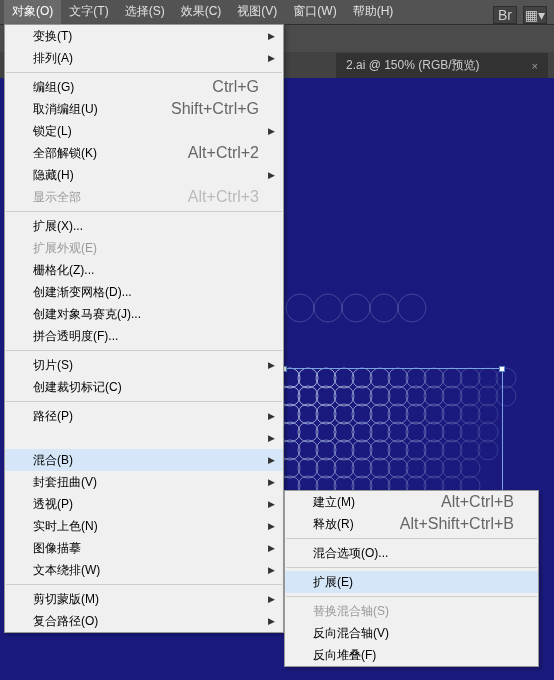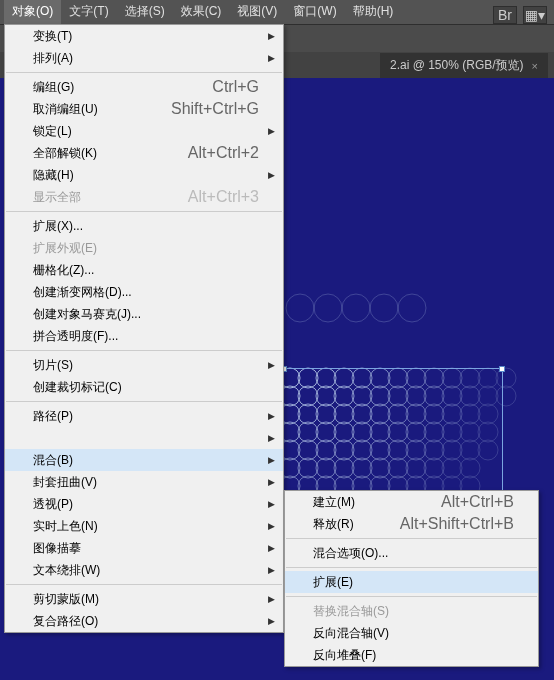--- a/index.html
+++ b/index.html
@@ -7,21 +7,21 @@
 .menubar { background: #535353; height: 24px; display: flex; align-items: flex-end; padding: 0 4px; color: #e0e0e0; }
 .menubar .mitem { padding: 4px 8px; cursor: pointer; }
 .menubar .mitem.active { background: #6a6a6a; color: #fff; }
 .menubar .spacer { flex: 1; }
 .menubar .icon-btn { width: 24px; height: 18px; background: #424242; margin: 0 3px; border: 1px solid #2e2e2e; display: inline-flex; align-items: center; justify-content: center; color: #ccc; font-size: 14px; }
 .toolbar { background: #4b4b4b; height: 28px; display: flex; align-items: center; padding: 0 4px; color: #ccc; border-top: 1px solid #2e2e2e; }
 .toolbar .field { display: flex; align-items: center; margin: 0 2px; }
 .toolbar .field .lbl { background: #3a3a3a; padding: 2px 4px; font-size: 11px; }
 .toolbar .field .val { background: #333; padding: 2px 4px; font-size: 11px; min-width: 50px; border: 1px solid #222; }
 .tabbar { background: #424242; height: 26px; display: flex; align-items: flex-end; padding: 0 4px; }
-.tab { background: #323232; color: #ccc; padding: 4px 10px; margin-right: 2px; font-size: 11px; display: flex; align-items: center; }
+.tab { background: #323232; color: #ccc; padding: 4px 10px; margin-right: 2px; font-size: 11px; display: flex; align-items: center; gap: 44px; }
 .tab .x { margin-left: 8px; color: #999; font-size: 11px; }
 .canvas { position: absolute; top: 78px; left: 0; right: 0; bottom: 0; background: #1a1a7e; }
 .selbox { position: absolute; top: 290px; left: 283px; width: 220px; height: 220px; border: 1px solid #7ba5e0; }
 .selbox .handle { position: absolute; width: 6px; height: 6px; background: #fff; border: 1px solid #5a8acc; }
 .selbox .h-nw { top: -3px; left: -3px; } .selbox .h-ne { top: -3px; right: -3px; }
 .selbox .h-sw { bottom: -3px; left: -3px; } .selbox .h-se { bottom: -3px; right: -3px; }
 .circles { position: absolute; top: 200px; left: 280px; }
 .circles svg circle { fill: none; stroke: #b5c8e8; stroke-width: 1; }
 .menu { position: absolute; background: #f0f0f0; border: 1px solid #999; box-shadow: 2px 2px 4px rgba(0,0,0,0.3); color: #000; }
 .menu .row { display: flex; align-items: center; height: 22px; padding: 0 24px 0 28px; position: relative; cursor: default; }

